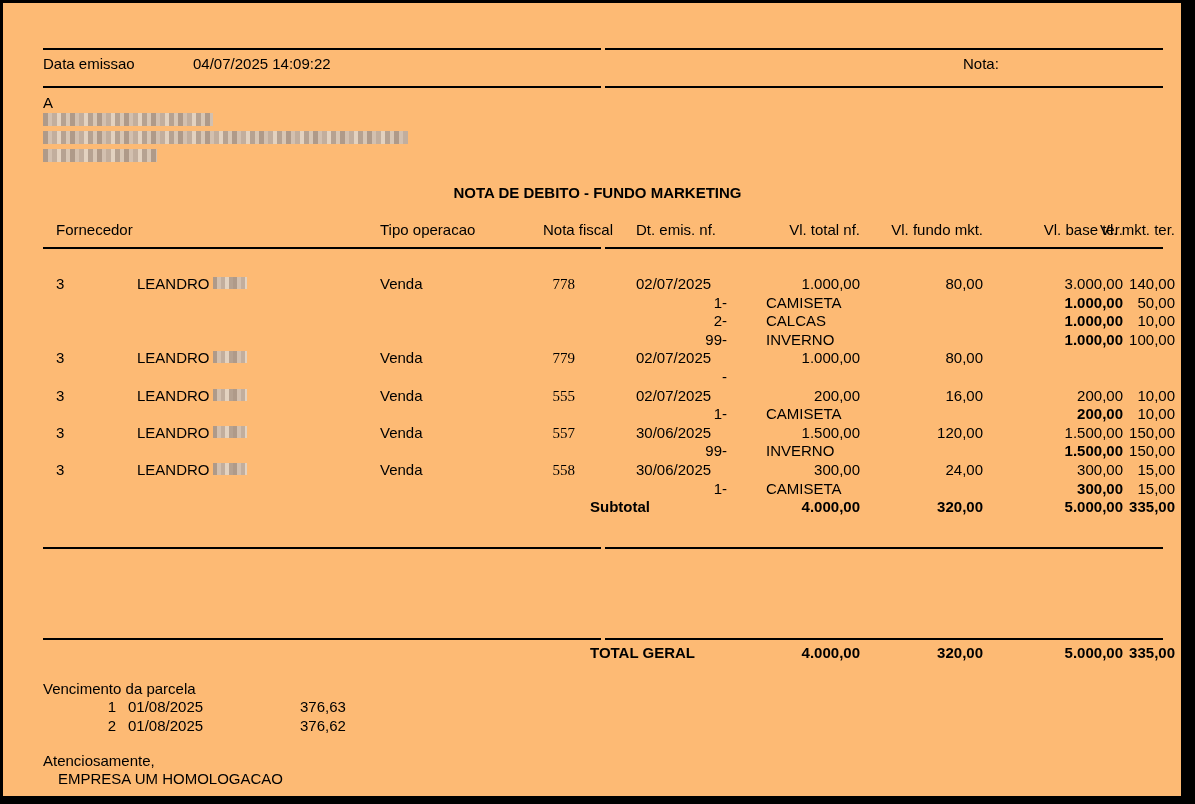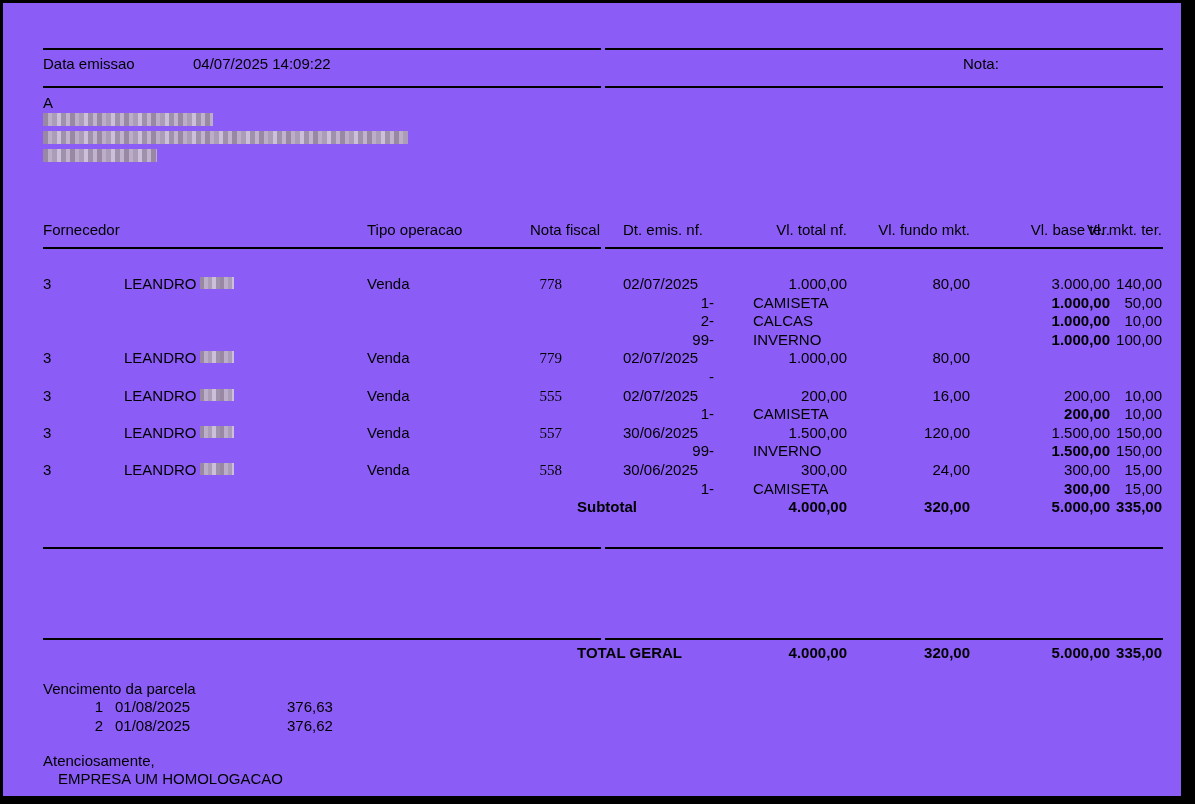--- a/index.html
+++ b/index.html
@@ -1,17 +1,17 @@
 <!DOCTYPE html>
 <html><head>
 <meta charset="utf-8">
 <style>
   html,body{margin:0;padding:0;background:#fff;}
   .page{
-    position:relative;width:1195px;height:804px;background:#8b5cf6;
+    position:relative;width:1195px;height:804px;background:#fdba74;
     font-family:"Liberation Sans","DejaVu Sans",sans-serif;
     font-size:15px;color:#000;overflow:hidden;
   }
   
   .bd{position:absolute;background:#000;}
   .bd-top{left:0;top:0;width:1195px;height:3px;}
   .bd-left{left:0;top:0;width:3px;height:804px;}
   .bd-right{left:1181px;top:0;width:14px;height:804px;}
   .bd-bottom{left:0;top:796px;width:1195px;height:8px;}
   
@@ -30,21 +30,21 @@
     display:inline-block;width:34px;height:12px;margin-left:3px;
     background-image:
       repeating-linear-gradient(90deg,#9c938f 0 4px,#c9c2be 4px 8px,#b4aca8 8px 12px,#ddd8d4 12px 16px,#a59d99 16px 20px),
       repeating-linear-gradient(0deg,rgba(255,255,255,0) 0 4px,rgba(255,255,255,.38) 4px 8px);
     opacity:.8;
   }
   .abs{position:absolute;white-space:nowrap;}
   .b{font-weight:bold;}
   .title{position:absolute;top:184px;left:0;width:1195px;text-align:center;font-weight:bold;}
   
-  .tbody{position:absolute;left:0;width:1036px;}
+  .tbody{position:absolute;left:0;width:1036px;padding-left:13px;}
   .tline{position:relative;height:18.6px;line-height:18.6px;}
   .c{position:absolute;top:0;white-space:nowrap;}
   .code{left:43px;}
   .sname{left:124px;}
   .tipo{left:367px;}
   .nf{left:462px;width:100px;text-align:right;font-family:Liberation Serif, serif;}
   .h-nf{left:462px;width:138px;text-align:right;}
   .dt{left:623px;}
   .num{position:absolute;top:0;width:160px;text-align:right;white-space:nowrap;}
   .n-total{left:687px;}
@@ -83,20 +83,21 @@
 
   <div class="abs" style="top:55px;left:43px">Data emissao</div>
   <div class="abs" style="top:55px;left:193px">04/07/2025 14:09:22</div>
   <div class="abs" style="top:55px;left:963px">Nota:</div>
 
   <div class="abs" style="top:94px;left:43px">A</div>
   <div class="redact" style="top:113px;left:43px;width:170px"></div>
   <div class="redact" style="top:131px;left:43px;width:365px"></div>
   <div class="redact" style="top:149px;left:43px;width:114px"></div>
 
+  <div class="title">NOTA DE DEBITO - FUNDO MARKETING</div>
 
   <div class="tbody" style="top:221px">
     <div class="tline">
       <span class="c code">Fornecedor</span>
       <span class="c tipo">Tipo operacao</span>
       <span class="c h-nf">Nota fiscal</span>
       <span class="c dt">Dt. emis. nf.</span>
       <span class="num n-total">Vl. total nf.</span>
       <span class="num n-fundo">Vl. fundo mkt.</span>
       <span class="num n-base">Vl. base ter.</span>

